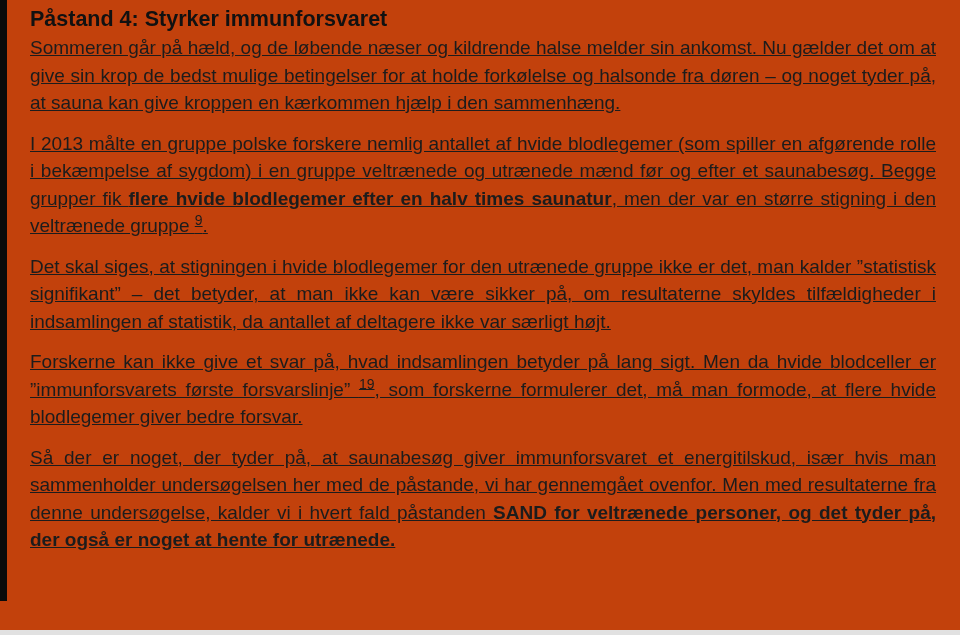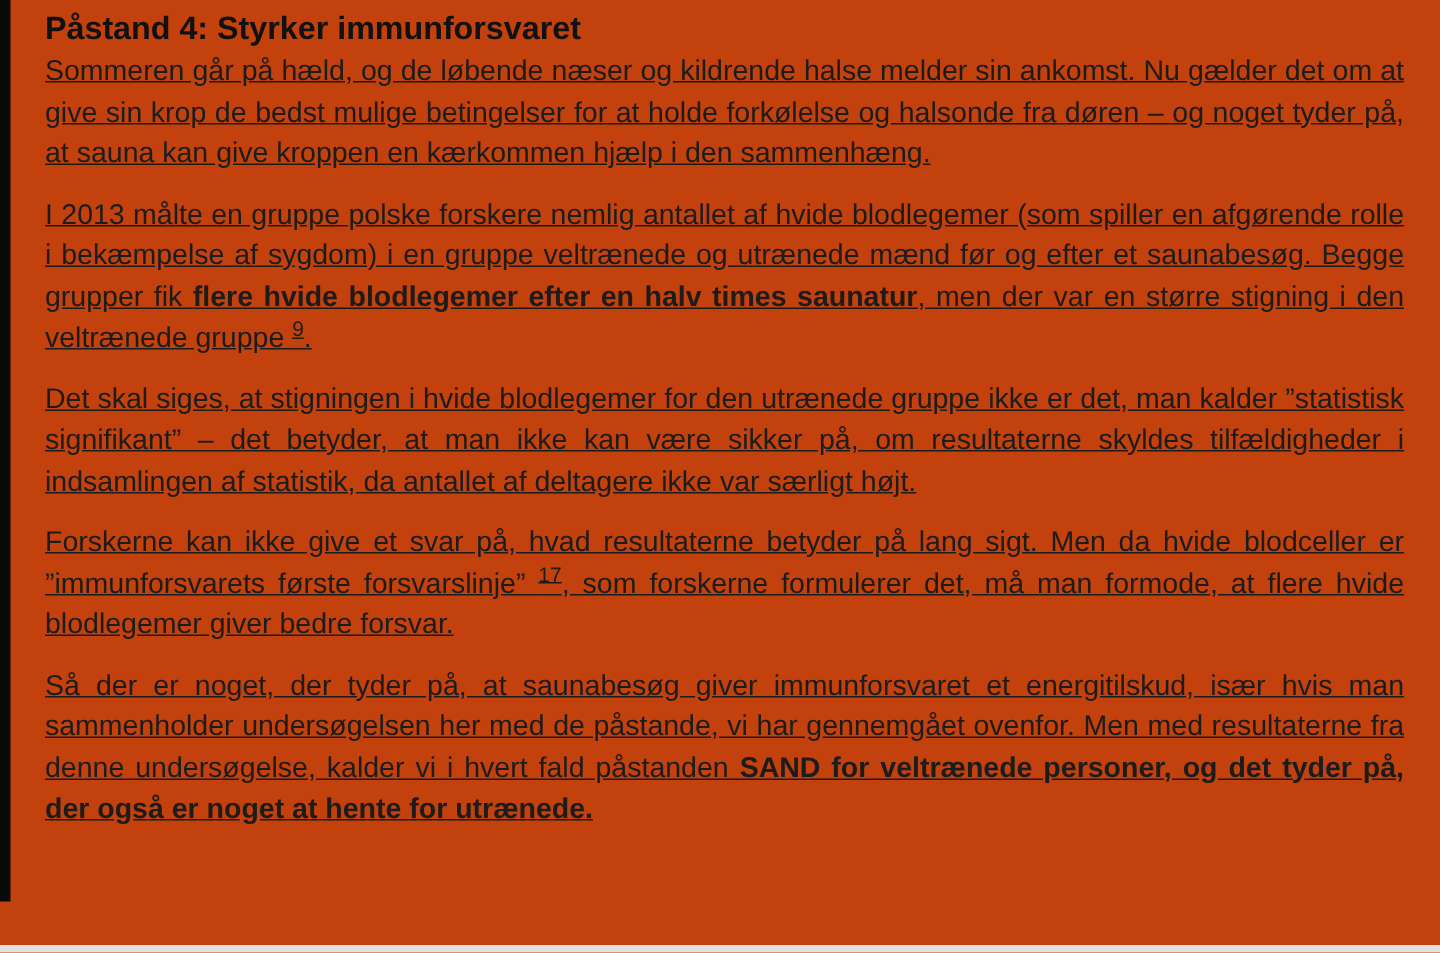--- a/index.html
+++ b/index.html
@@ -60,17 +60,17 @@
 <body>
 
 <div class="page">
   <div class="accent-bar"></div>
   <div class="content">
     <h1 class="title">Påstand 4: Styrker immunforsvaret</h1>
     <div id="paragraphs">
         <p class="para"><span>Sommeren går på hæld, og de løbende næser og kildrende halse melder sin ankomst. Nu gælder det om at give sin krop de bedst mulige betingelser for at holde forkølelse og halsonde fra døren – og noget tyder på, at sauna kan give kroppen en kærkommen hjælp i den sammenhæng.</span></p>
         <p class="para"><span>I 2013 målte en gruppe polske forskere nemlig antallet af hvide blodlegemer (som spiller en afgørende rolle i bekæmpelse af sygdom) i en gruppe veltrænede og utrænede mænd før og efter et saunabesøg. Begge grupper fik </span><strong>flere hvide blodlegemer efter en halv times saunatur</strong><span>, men der var en større stigning i den veltrænede gruppe </span><sup class="ref"><a>9</a></sup><span>.</span></p>
         <p class="para"><span>Det skal siges, at stigningen i hvide blodlegemer for den utrænede gruppe ikke er det, man kalder ”statistisk signifikant” – det betyder, at man ikke kan være sikker på, om resultaterne skyldes tilfældigheder i indsamlingen af statistik, da antallet af deltagere ikke var særligt højt.</span></p>
-        <p class="para"><span>Forskerne kan ikke give et svar på, hvad resultaterne betyder på lang sigt. Men da hvide blodceller er ”immunforsvarets første forsvarslinje” </span><sup class="ref"><a>17</a></sup><span>, som forskerne formulerer det, må man formode, at flere hvide blodlegemer giver bedre forsvar.</span></p>
+        <p class="para"><span>Forskerne kan ikke give et svar på, hvad indsamlingen betyder på lang sigt. Men da hvide blodceller er ”immunforsvarets første forsvarslinje” </span><sup class="ref"><a>19</a></sup><span>, som forskerne formulerer det, må man formode, at flere hvide blodlegemer giver bedre forsvar.</span></p>
         <p class="para"><span>Så der er noget, der tyder på, at saunabesøg giver immunforsvaret et energitilskud, især hvis man sammenholder undersøgelsen her med de påstande, vi har gennemgået ovenfor. Men med resultaterne fra denne undersøgelse, kalder vi i hvert fald påstanden </span><strong>SAND for veltrænede personer, og det tyder på, der også er noget at hente for utrænede.</strong></p>
       </div>
   </div>
 </div>
 
 </body></html>

